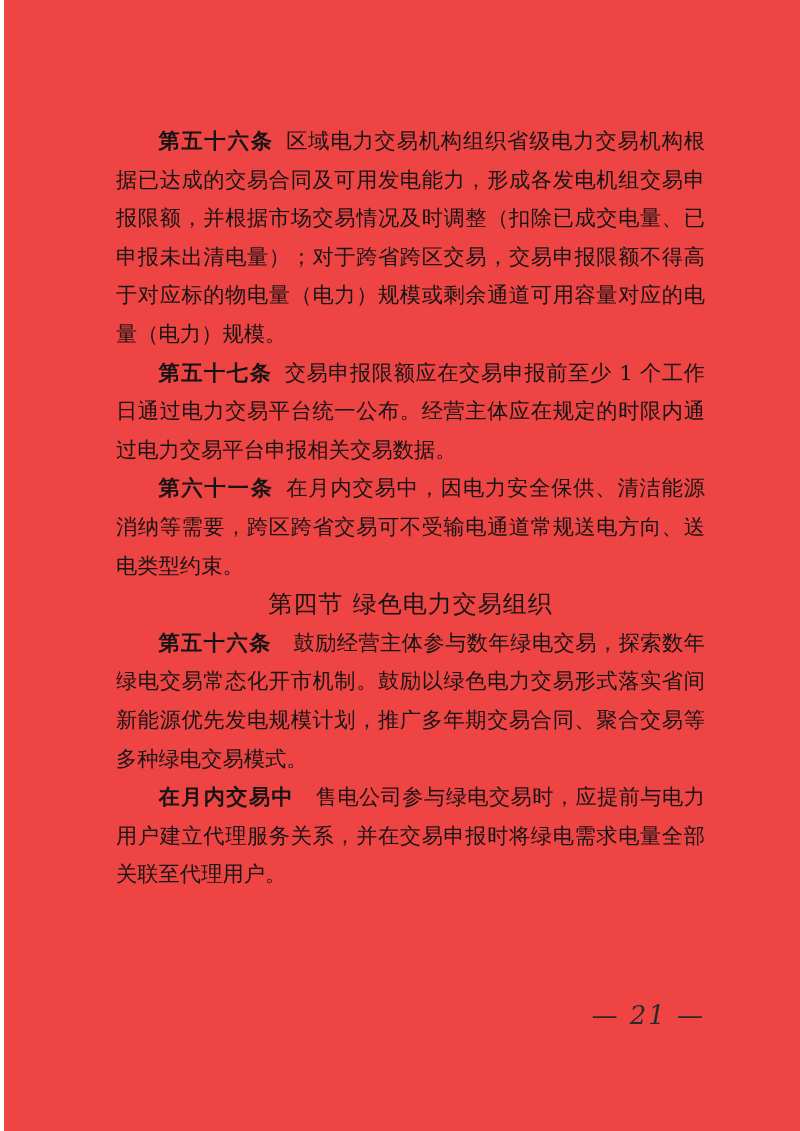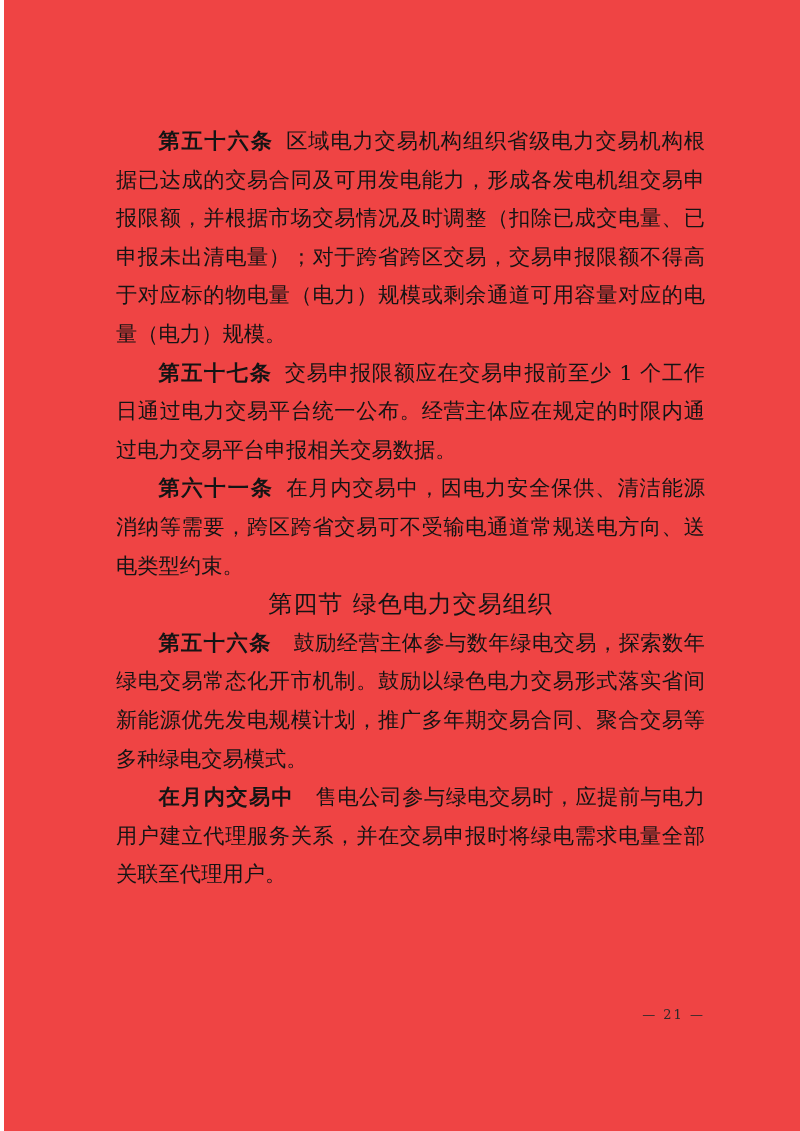--- a/index.html
+++ b/index.html
@@ -85,26 +85,27 @@
     top: 1002px;
     width: 800px;
     text-align: center;
     padding-right: 0;
   }
   .page-number {
     display: inline-block;
     position: absolute;
     right: 99px;
     top: 0;
-    font-size: 13px;
+    font-size: 26px;
     line-height: 26px;
     letter-spacing: 2px;
     color: #2a2a2a;
     white-space: pre;
     font-family: "DejaVu Serif", "Liberation Serif", serif;
+    font-style: italic;
   }
 </style>
 </head>
 <body>
 
 <div class="page">
 
   <div class="content">
 
     <p class="para">

